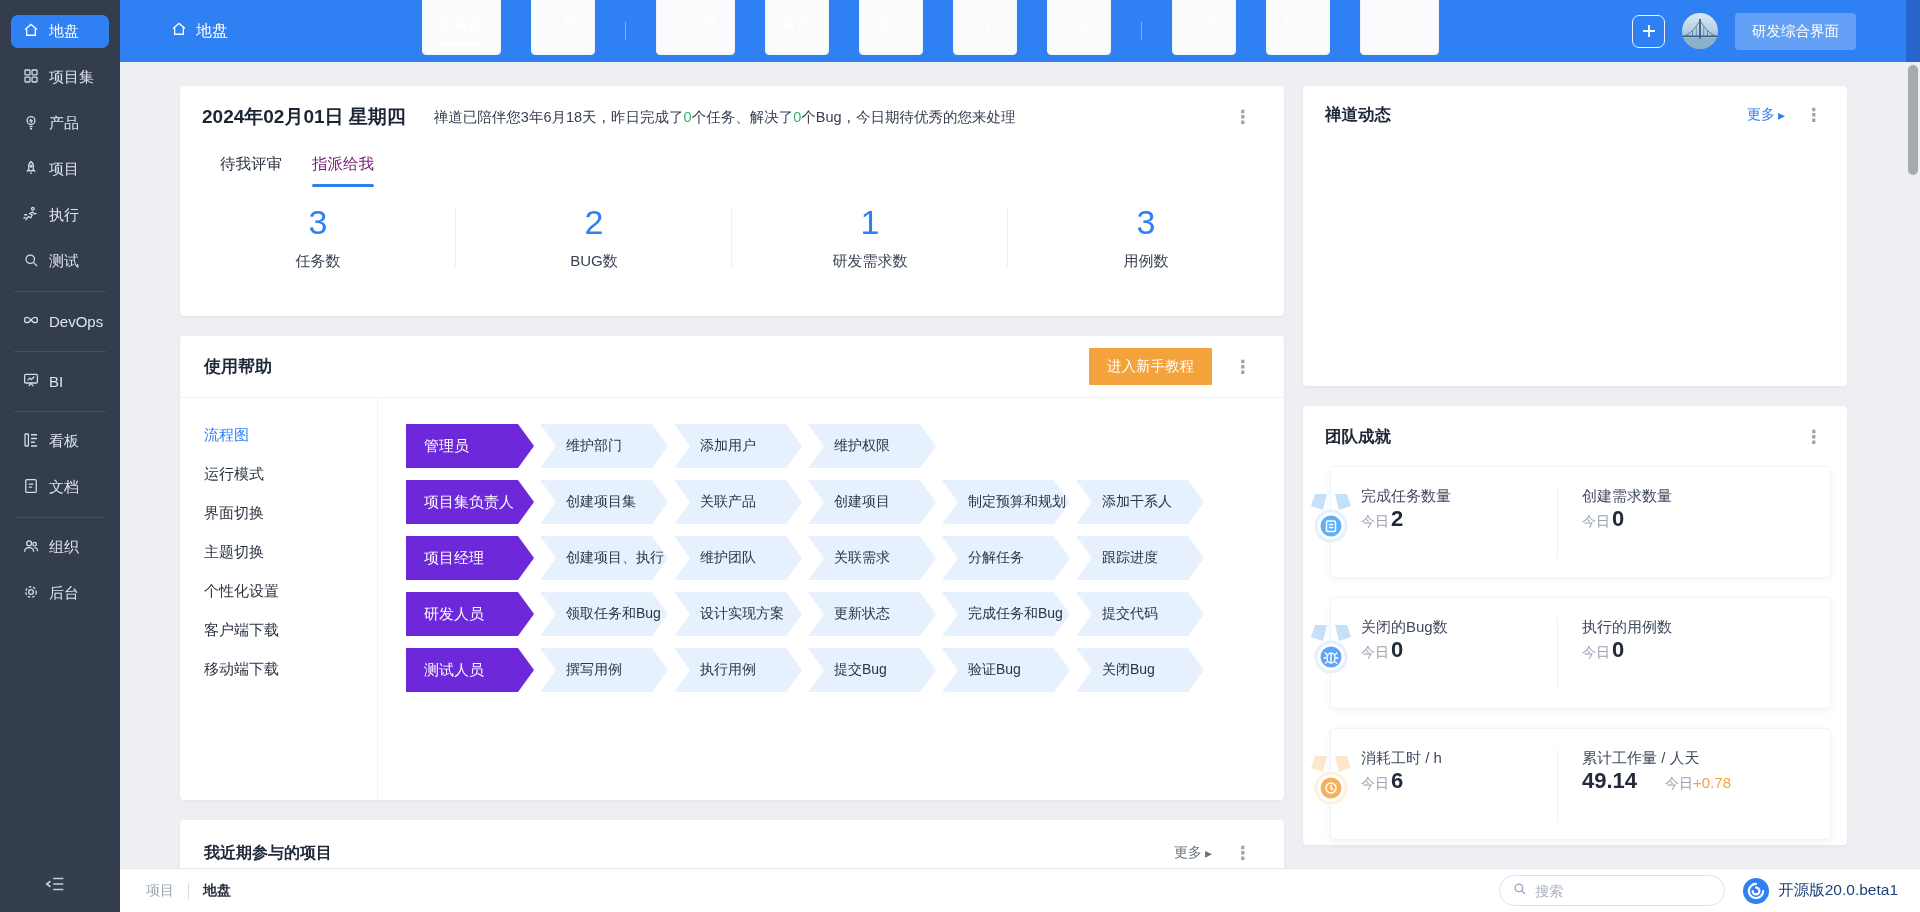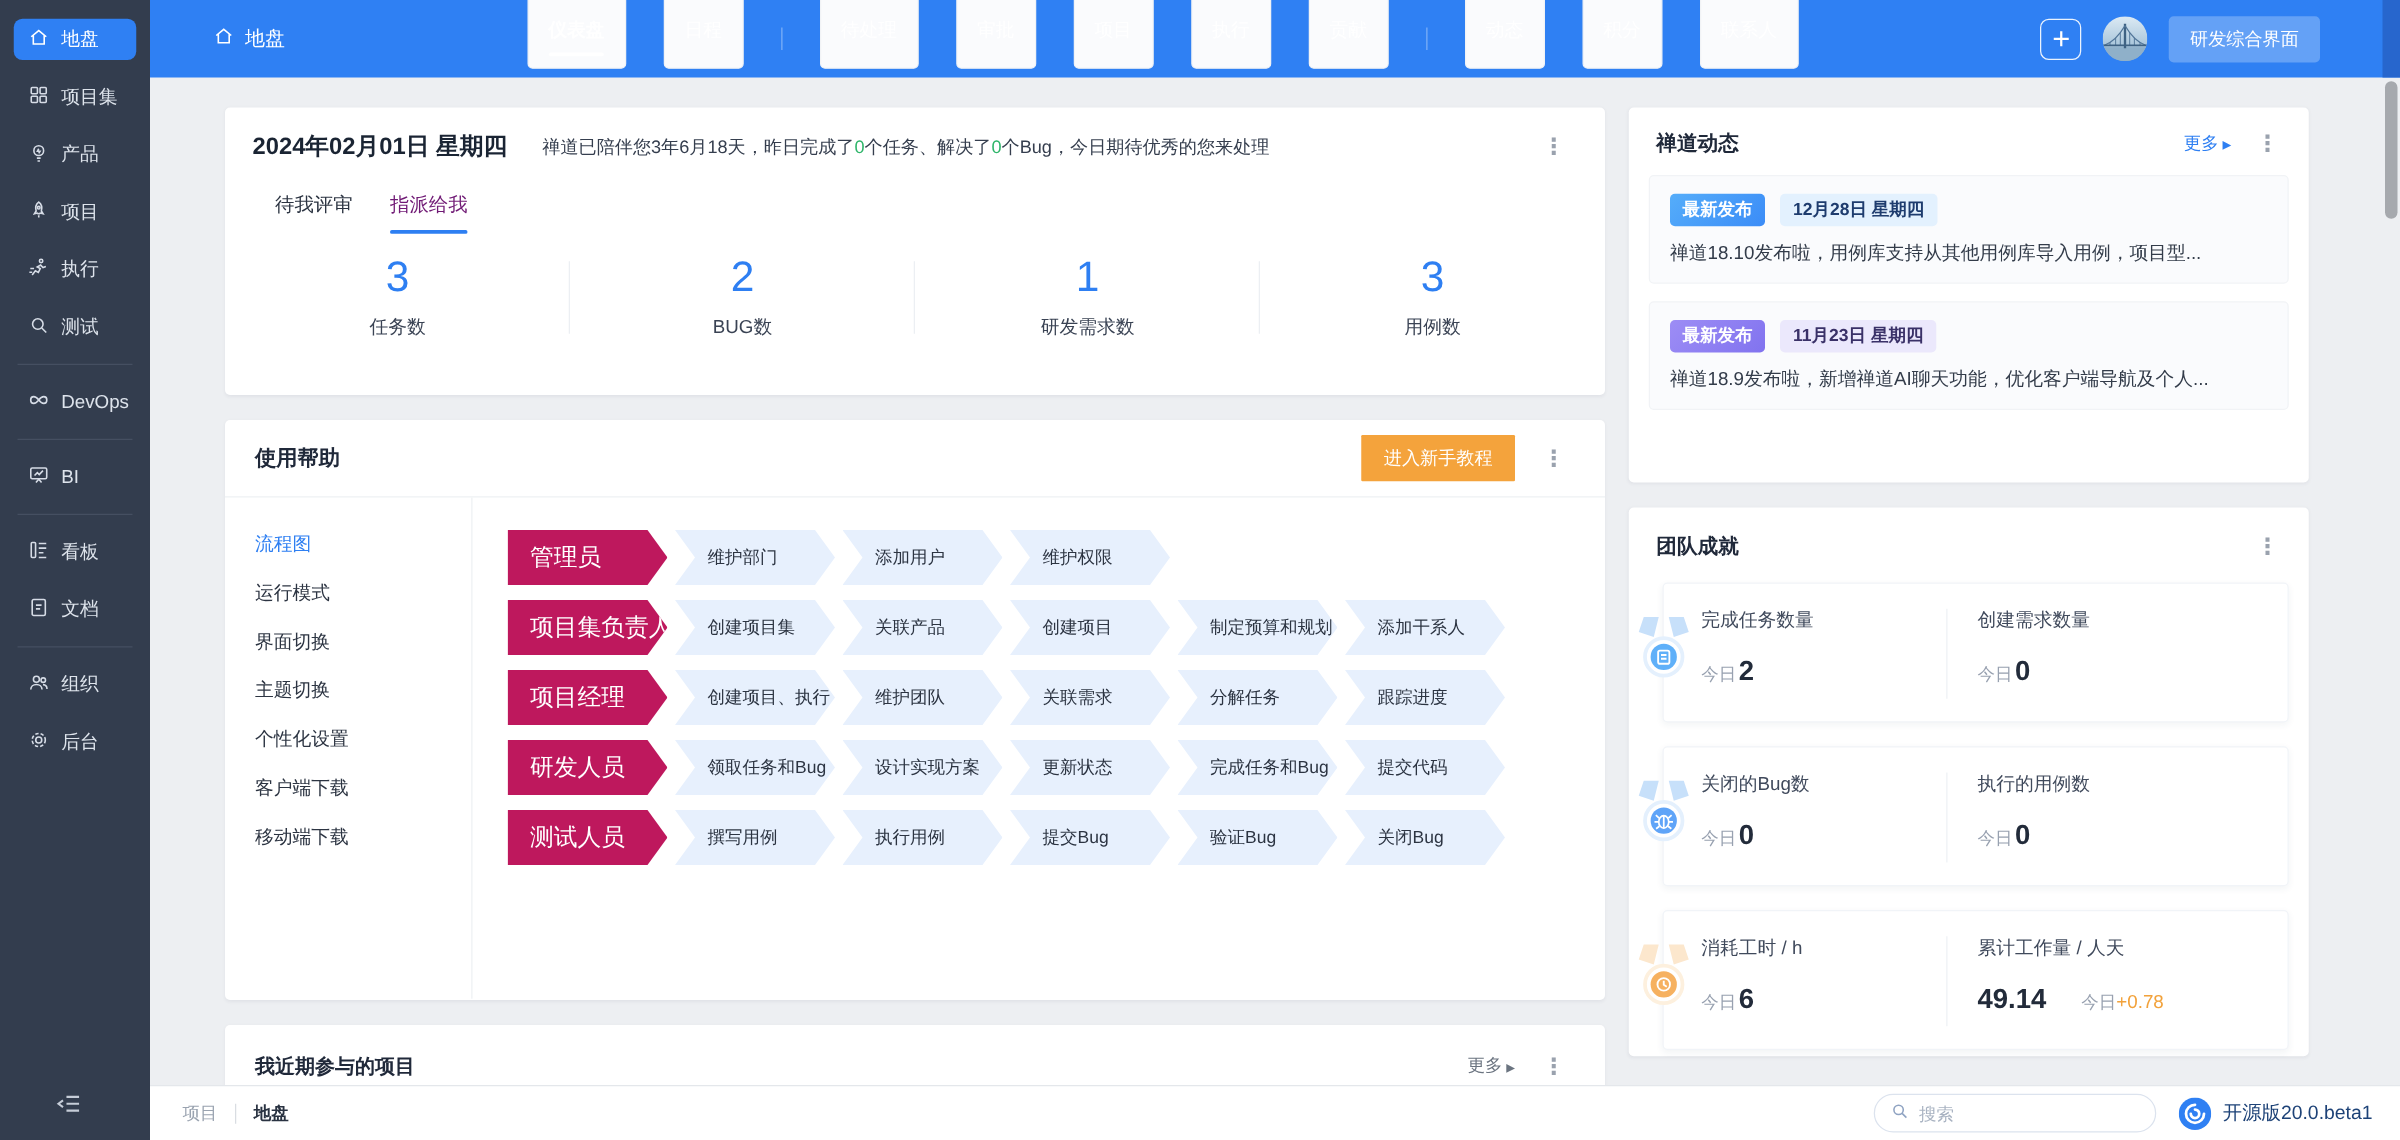--- a/index.html
+++ b/index.html
@@ -77,21 +77,21 @@
   .h2-btn { margin-left:auto; background:#F4A33C; color:#fff; border:none; border-radius:1px; font-size:14.5px;
             padding:9px 18px; cursor:pointer; }
   .h2-head .kebab { margin-left:18px; }
   .h2-body { display:flex; height:401px; }
   .h-menu { width:198px; flex:none; border-right:1px solid #EEF1F4; padding:18px 0 0 24px; }
   .h-menu .m-item { height:39px; display:flex; align-items:center; font-size:15px; color:#2C3442; cursor:pointer; }
   .h-menu .m-item.active { color:#2E7FF2; }
   .flow { flex:1; padding:26px 0 0 28px; }
   .frow { display:flex; gap:6px; margin-bottom:12px; }
   .arrow { height:44px; display:flex; align-items:center; font-size:14px; white-space:nowrap; overflow:hidden; flex:none; }
-  .arrow.role { width:128px; background:#be185d; color:#fff; font-size:19px; padding-left:18px;
+  .arrow.role { width:128px; background:#6d28d9; color:#fff; font-size:15px; padding-left:18px;
         clip-path:polygon(0 0,calc(100% - 16px) 0,100% 50%,calc(100% - 16px) 100%,0 100%); }
   .arrow.step { width:128px; background:#E7F0FD; color:#2C3442; padding-left:26px;
         clip-path:polygon(0 0,calc(100% - 16px) 0,100% 50%,calc(100% - 16px) 100%,0 100%,16px 50%); }
 
   
   .c-proj { height:120px; }
   .p-head { display:flex; align-items:center; padding:22px 28px 0 24px; gap:18px; }
   .p-title { font-size:16px; font-weight:700; color:#20293A; margin-right:auto; }
 
   
@@ -112,21 +112,21 @@
   .c-ach { height:439px; }
   .a-head { display:flex; align-items:center; padding:20px 20px 12px 22px;gap:48px; }
   .a-title { font-size:16.5px; font-weight:700; color:#20293A; margin-right:auto; }
   .a-rows { padding:6px 16px 0 27px; }
   .a-row { position:relative; min-height:112px; border:1px solid #F1F4F8; border-radius:4px;
            box-shadow:0 2px 6px rgba(40,60,90,.06); margin-bottom:19px; display:flex; padding:20px 0 18px 30px; background:#fff; }
   .medal { position:absolute; left:-23px; top:50%; transform:translateY(-50%); }
   .a-col1 { width:197px; flex:none; border-right:1px solid #EEF1F5; }
   .a-col2 { flex:1; padding-left:24px; }
   .a-label { font-size:15px; color:#404A5C; }
-  .a-vals { margin-top:18px; display:flex; align-items:baseline; }
+  .a-vals { display:flex; align-items:baseline; }
   .a-prefix { font-size:14px; color:#98A1B0; }
   .a-value { font-size:22px; font-weight:600; color:#222B3A; margin-left:2px; }
   .a-extra { margin-left:28px; font-size:14px; color:#98A1B0; }
   .a-extra b { color:#F2A23B; font-weight:400; font-size:15px; }
 
   
   .footer { position:absolute; left:120px; right:0; bottom:0; height:44px; background:#fff; border-top:1px solid #E4E7EB;
             display:flex; align-items:center; z-index:20; }
   .bc { display:flex; align-items:center; margin-left:26px; gap:14px; }
   .bc .b1 { font-size:14px; color:#9AA3B0; cursor:pointer; }
@@ -415,32 +415,20 @@
       <div class="col-r">
 
         <div class="card c-news">
           <div class="n-head">
             <div class="n-title">禅道动态</div>
             <span class="more blue">
                 <span>更多</span>
                 <span>▸</span>
               </span>
             <span class="kebab">⋮</span>
-          </div>
-          <div class="n-items">
-            <div class="n-item">
-              <span class="badge blue">最新发布</span>
-              <span class="chip blue">12月28日 星期四</span>
-              <div class="n-text">禅道18.10发布啦，用例库支持从其他用例库导入用例，项目型...</div>
-            </div>
-            <div class="n-item">
-              <span class="badge purple">最新发布</span>
-              <span class="chip purple">11月23日 星期四</span>
-              <div class="n-text">禅道18.9发布啦，新增禅道AI聊天功能，优化客户端导航及个人...</div>
-            </div>
           </div>
         </div>
 
         <div class="card c-ach">
           <div class="a-head">
             <div class="a-title">团队成就</div>
             <span class="kebab">⋮</span>
           </div>
           <div class="a-rows">
 

